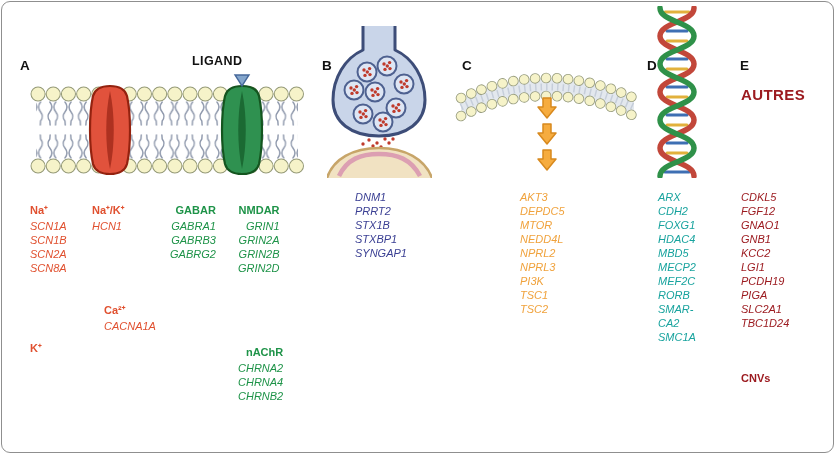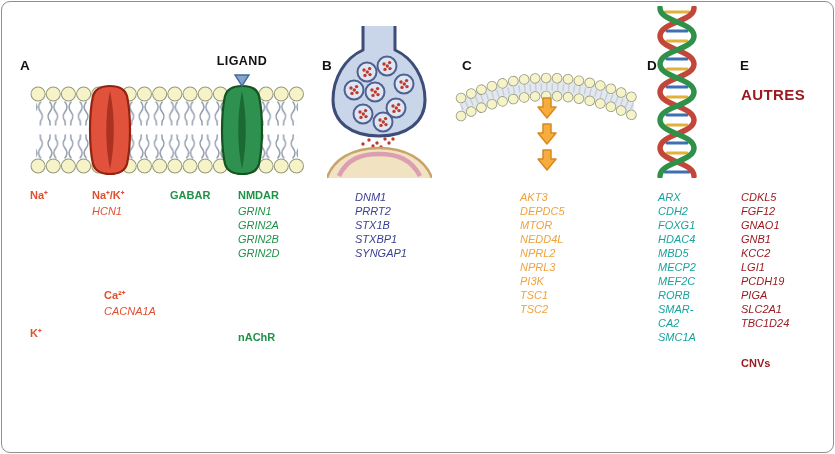--- a/index.html
+++ b/index.html
@@ -5,28 +5,28 @@
   html,body{margin:0;padding:0;}
   body{
     width:835px;height:454px;position:relative;background:#ffffff;
     font-family:"Liberation Sans",sans-serif;overflow:hidden;
     --ion-red:#E0502F;--receptor-green:#1E9348;--synapse-navy:#3A3F93;
     --mtor-orange:#F0A23C;--chromatin-teal:#18A39E;--autres-red:#9C1B20;
   }
   .fig-border{position:absolute;inset:1px;border:1.5px solid #8F8F8F;border-radius:9px;pointer-events:none;}
   .illus{position:absolute;}
   .plabel{position:absolute;font-size:13.5px;font-weight:bold;color:#111;}
-  .ligand{position:absolute;left:192px;top:54px;width:100px;text-align:center;
+  .ligand{position:absolute;left:192px;top:54px;width:100px;
           font-size:12.5px;font-weight:bold;color:#111;letter-spacing:.4px;}
   .grp{position:absolute;font-size:11px;line-height:14px;}
-  .grp .hdr{font-weight:bold;margin-bottom:2px;}
+  .grp .hdr{font-weight:bold;margin-bottom:2px;margin-top:15px;}
   .gene{font-style:italic;}
   .autres{position:absolute;font-size:15px;font-weight:bold;letter-spacing:.4px;}
   .c-red{color:var(--ion-red);}
-  .c-green{color:var(--receptor-green);}
+  .c-green{color:var(--receptor-green);text-align:right;}
   .c-navy{color:var(--synapse-navy);}
   .c-orange{color:var(--mtor-orange);}
   .c-teal{color:var(--chromatin-teal);}
   .c-darkred{color:var(--autres-red);}
 </style>
 </head>
 <body>
 
 <div>
 
@@ -137,50 +137,66 @@
   <div class="plabel" style="left:462px;top:58px">C</div>
   <div class="plabel" style="left:647px;top:58px">D</div>
   <div class="plabel" style="left:740px;top:58px">E</div>
 
   <div class="ligand">LIGAND</div>
 
   <div class="autres c-darkred" style="left:741px;top:86px">AUTRES</div>
 
   <div class="grp c-red" style="left:30px;top:188px">
     <div class="hdr">Na⁺</div>
+    <div>
+        <div class="gene">SCN1A</div>
+        <div class="gene">SCN1B</div>
+        <div class="gene">SCN2A</div>
+        <div class="gene">SCN8A</div>
+      </div>
   </div>
   <div class="grp c-red" style="left:92px;top:188px">
     <div class="hdr">Na⁺/K⁺</div>
     <div>
         <div class="gene">HCN1</div>
       </div>
   </div>
   <div class="grp c-red" style="left:104px;top:288px">
     <div class="hdr">Ca²⁺</div>
     <div>
         <div class="gene">CACNA1A</div>
       </div>
   </div>
   <div class="grp c-red" style="left:30px;top:326px">
     <div class="hdr">K⁺</div>
   </div>
   <div class="grp c-green" style="left:170px;top:188px">
     <div class="hdr">GABAR</div>
+    <div>
+        <div class="gene">GABRA1</div>
+        <div class="gene">GABRB3</div>
+        <div class="gene">GABRG2</div>
+      </div>
   </div>
   <div class="grp c-green" style="left:238px;top:188px">
     <div class="hdr">NMDAR</div>
     <div>
         <div class="gene">GRIN1</div>
         <div class="gene">GRIN2A</div>
         <div class="gene">GRIN2B</div>
         <div class="gene">GRIN2D</div>
       </div>
   </div>
   <div class="grp c-green" style="left:238px;top:330px">
     <div class="hdr">nAChR</div>
+    <div>
+        <div class="gene">CHRNA2</div>
+        <div class="gene">CHRNA4</div>
+        <div class="gene">CHRNB2</div>
+      </div>
   </div>
 
   <div class="grp c-navy" style="left:355px;top:190px">
     <div>
         <div class="gene">DNM1</div>
         <div class="gene">PRRT2</div>
         <div class="gene">STX1B</div>
         <div class="gene">STXBP1</div>
         <div class="gene">SYNGAP1</div>
       </div>

